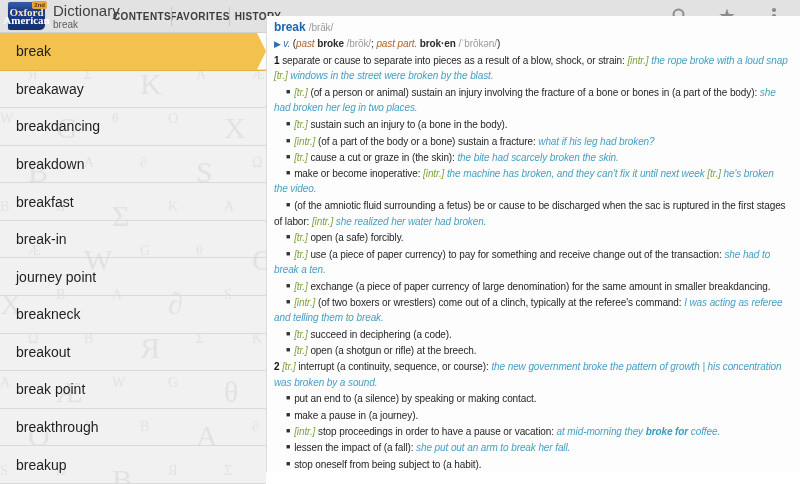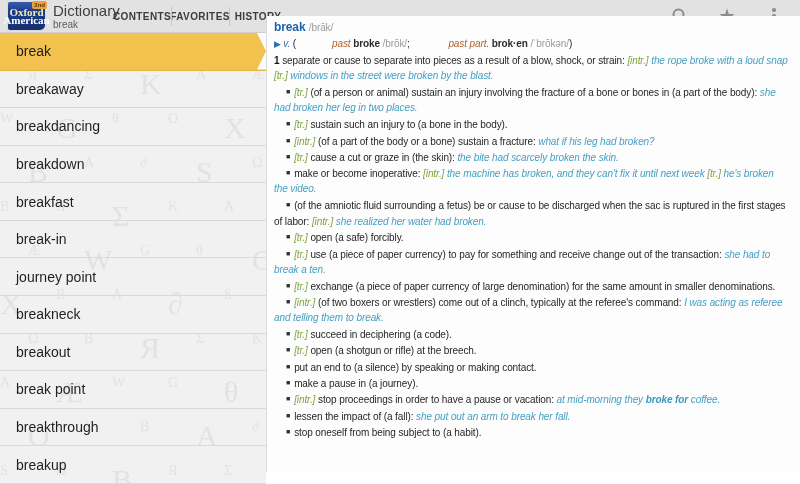--- a/index.html
+++ b/index.html
@@ -59,21 +59,21 @@
     background:#fdfdfd; border-left:1px solid #dcdcdc; padding:4px 10px 0 7px;
     overflow:hidden; }
   .para { font-size:10px; line-height:15.8px; letter-spacing:-0.1px; color:#262626; }
   .para.bullet { text-indent:12px; }
   .bul { color:#2f2f2f; font-size:7px; vertical-align:1.5px; margin-right:4px; }
   .r-t   { color:#262626; }
   .r-hw  { color:#1c64b0; font-weight:bold; font-size:12px; }
   .r-pron{ color:#9b9b9b; }
   .r-arrow{ color:#2e6db4; font-size:9px; }
   .r-pos { color:#2e6db4; font-style:italic; }
-  .r-gl  { color:#b0622e; font-style:italic;padding-left:36px; }
+  .r-gl  { color:#b0622e; font-style:italic; }
   .r-vf  { color:#2b2b2b; font-weight:bold; }
   .r-num { color:#141414; font-weight:bold; }
   .r-lab { color:#7da33c; font-style:italic; }
   .r-ex  { color:#45a0c4; font-style:italic; }
   .r-exb { color:#3d9ac0; font-style:italic; font-weight:bold; }
 </style>
 </head>
 <body>
 
 <div class="app">
@@ -216,24 +216,25 @@
       <p class="para pos"><span class="r-arrow">▶ </span><span class="r-pos">v. </span><span class="r-t">(</span><span class="r-gl">past </span><span class="r-vf">broke </span><span class="r-pron">/brōk/</span><span class="r-t">; </span><span class="r-gl">past part. </span><span class="r-vf">brok·en </span><span class="r-pron">/ˈbrōkən/</span><span class="r-t">)</span></p>
       <p class="para sense"><span class="r-num">1 </span><span class="r-t">separate or cause to separate into pieces as a result of a blow, shock, or strain: </span><span class="r-lab">[intr.] </span><span class="r-ex">the rope broke with a loud snap </span><span class="r-lab">[tr.] </span><span class="r-ex">windows in the street were broken by the blast.</span></p>
       <p class="para bullet"><span class="bul">■</span><span class="r-lab">[tr.] </span><span class="r-t">(of a person or animal) sustain an injury involving the fracture of a bone or bones in (a part of the body): </span><span class="r-ex">she had broken her leg in two places.</span></p>
       <p class="para bullet"><span class="bul">■</span><span class="r-lab">[tr.] </span><span class="r-t">sustain such an injury to (a bone in the body).</span></p>
       <p class="para bullet"><span class="bul">■</span><span class="r-lab">[intr.] </span><span class="r-t">(of a part of the body or a bone) sustain a fracture: </span><span class="r-ex">what if his leg had broken?</span></p>
       <p class="para bullet"><span class="bul">■</span><span class="r-lab">[tr.] </span><span class="r-t">cause a cut or graze in (the skin): </span><span class="r-ex">the bite had scarcely broken the skin.</span></p>
       <p class="para bullet"><span class="bul">■</span><span class="r-t">make or become inoperative: </span><span class="r-lab">[intr.] </span><span class="r-ex">the machine has broken, and they can't fix it until next week </span><span class="r-lab">[tr.] </span><span class="r-ex">he's broken the video.</span></p>
       <p class="para bullet"><span class="bul">■</span><span class="r-t">(of the amniotic fluid surrounding a fetus) be or cause to be discharged when the sac is ruptured in the first stages of labor: </span><span class="r-lab">[intr.] </span><span class="r-ex">she realized her water had broken.</span></p>
       <p class="para bullet"><span class="bul">■</span><span class="r-lab">[tr.] </span><span class="r-t">open (a safe) forcibly.</span></p>
       <p class="para bullet"><span class="bul">■</span><span class="r-lab">[tr.] </span><span class="r-t">use (a piece of paper currency) to pay for something and receive change out of the transaction: </span><span class="r-ex">she had to break a ten.</span></p>
-      <p class="para bullet"><span class="bul">■</span><span class="r-lab">[tr.] </span><span class="r-t">exchange (a piece of paper currency of large denomination) for the same amount in smaller denominations.</span></p>
+      <p class="para bullet"><span class="bul">■</span><span class="r-lab">[tr.] </span><span class="r-t">exchange (a piece of paper currency of large denomination) for the same amount in smaller breakdancing.</span></p>
       <p class="para bullet"><span class="bul">■</span><span class="r-lab">[intr.] </span><span class="r-t">(of two boxers or wrestlers) come out of a clinch, typically at the referee's command: </span><span class="r-ex">I was acting as referee and telling them to break.</span></p>
       <p class="para bullet"><span class="bul">■</span><span class="r-lab">[tr.] </span><span class="r-t">succeed in deciphering (a code).</span></p>
       <p class="para bullet"><span class="bul">■</span><span class="r-lab">[tr.] </span><span class="r-t">open (a shotgun or rifle) at the breech.</span></p>
+      <p class="para sense"><span class="r-num">2 </span><span class="r-lab">[tr.] </span><span class="r-t">interrupt (a continuity, sequence, or course): </span><span class="r-ex">the new government broke the pattern of growth | his concentration was broken by a sound.</span></p>
       <p class="para bullet"><span class="bul">■</span><span class="r-t">put an end to (a silence) by speaking or making contact.</span></p>
       <p class="para bullet"><span class="bul">■</span><span class="r-t">make a pause in (a journey).</span></p>
       <p class="para bullet"><span class="bul">■</span><span class="r-lab">[intr.] </span><span class="r-t">stop proceedings in order to have a pause or vacation: </span><span class="r-ex">at mid-morning they </span><span class="r-exb">broke for </span><span class="r-ex">coffee.</span></p>
       <p class="para bullet"><span class="bul">■</span><span class="r-t">lessen the impact of (a fall): </span><span class="r-ex">she put out an arm to break her fall.</span></p>
       <p class="para bullet"><span class="bul">■</span><span class="r-t">stop oneself from being subject to (a habit).</span></p>
     </main>
 
 </div>
 
 </body></html>

